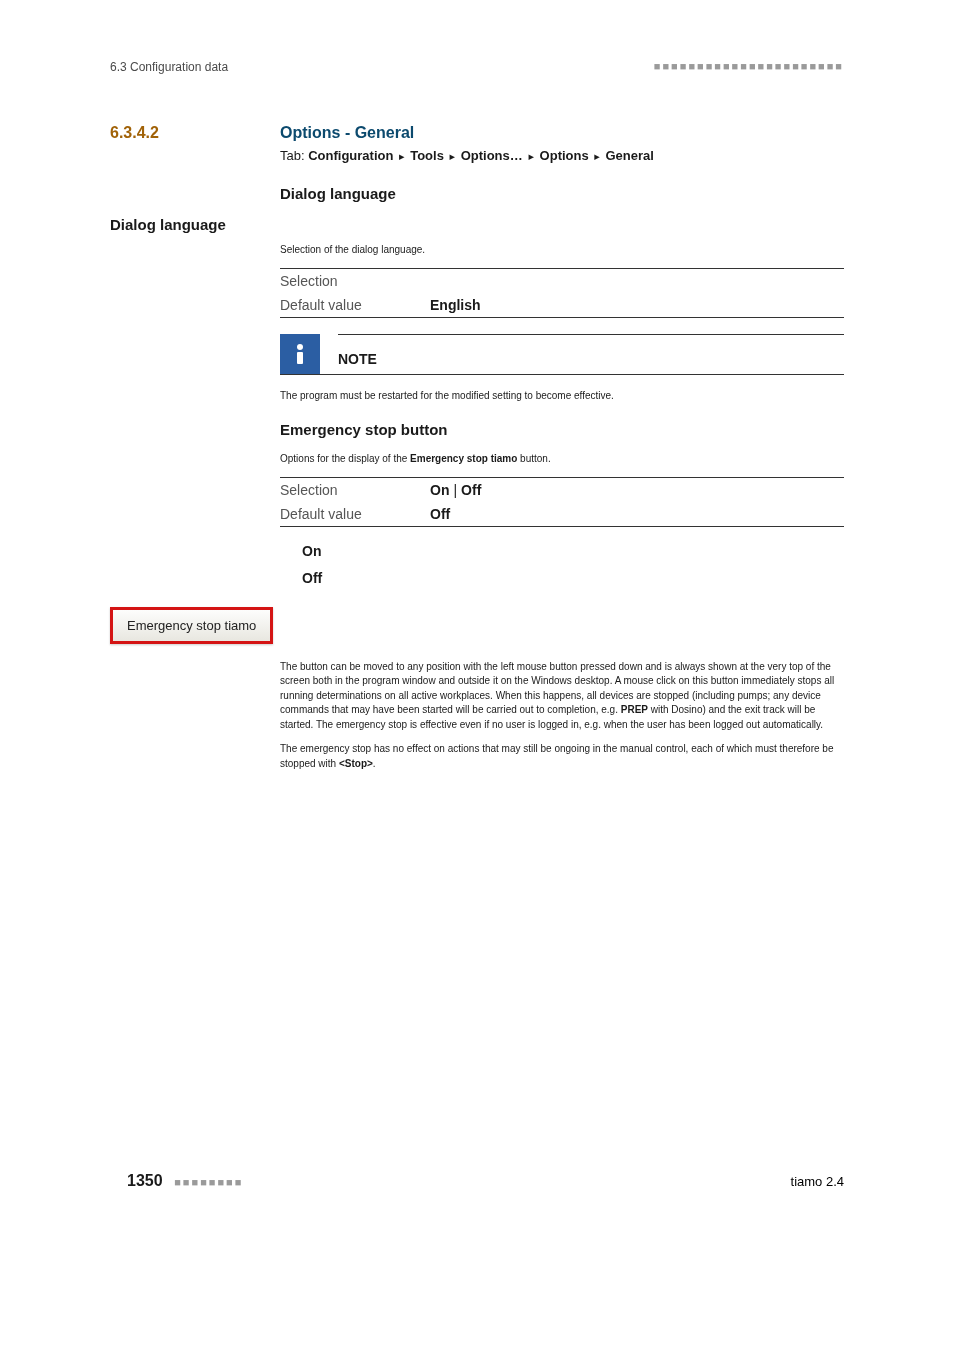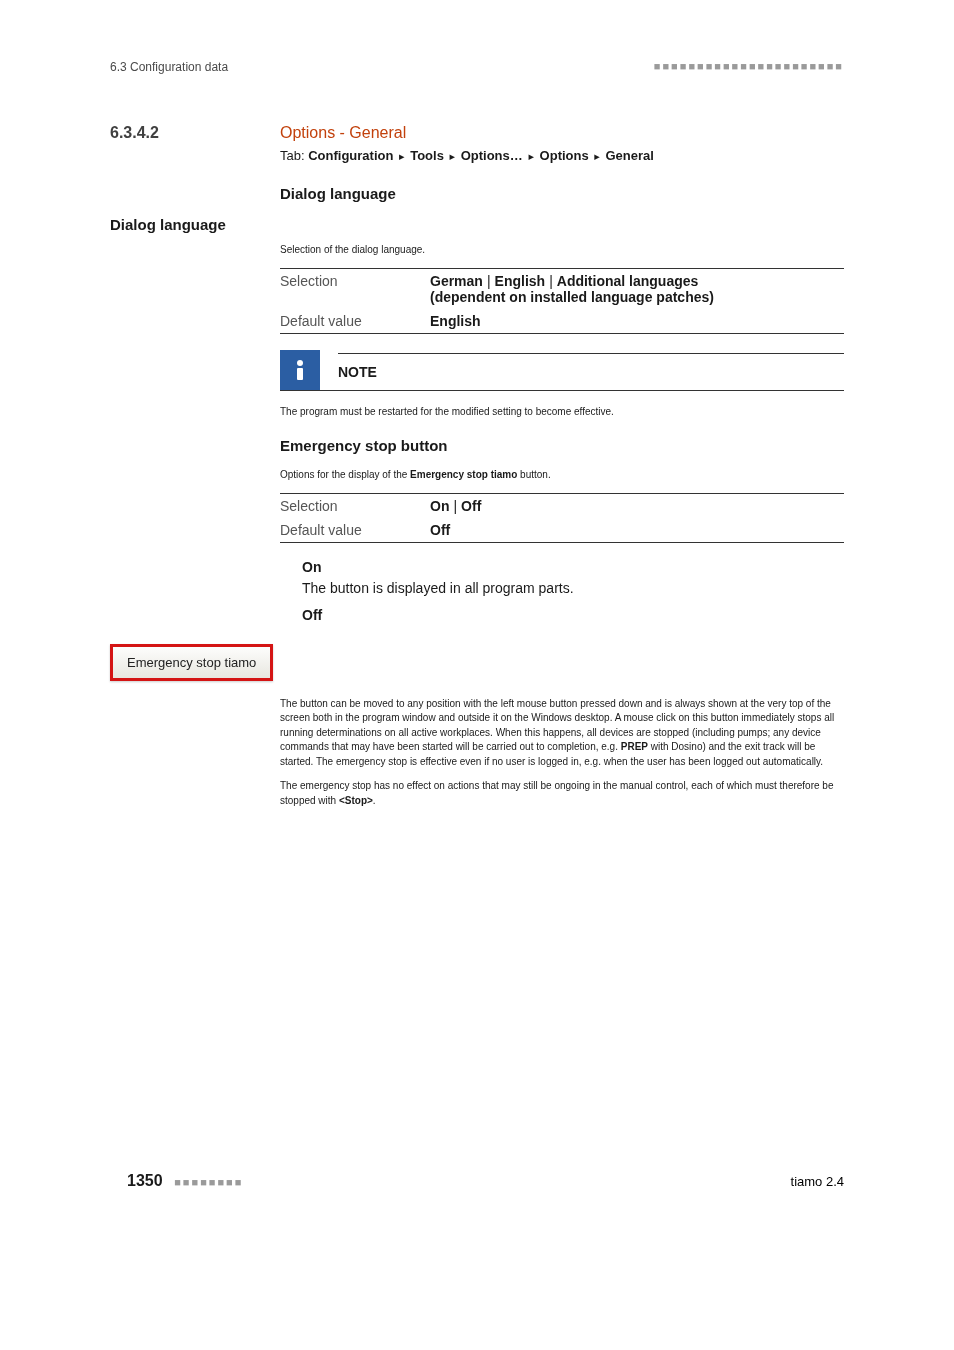--- a/index.html
+++ b/index.html
@@ -31,26 +31,26 @@
   }
   .sec-row {
     display: flex;
     align-items: baseline;
     margin-bottom: 6px;
   }
   .sec-num {
     width: 170px;
     flex: 0 0 170px;
     font-weight: 700;
-    color: #404040;
+    color: #a16207;
     font-size: 16px;
   }
   .sec-title {
-    font-weight: 400;
-    color: #c2410c;
+    font-weight: 700;
+    color: #0c4a6e;
     font-size: 16px;
   }
   .content {
     margin-left: 170px;
   }
   .tabline {
     font-size: 13px;
     margin-bottom: 22px;
   }
   .tabline .lbl { }
@@ -116,21 +116,21 @@
     display: flex;
     align-items: center;
     justify-content: center;
   }
   .note-icon svg { display: block; }
   .note-label {
     font-weight: 700;
     font-size: 14px;
     flex: 1;
     border-top: 1px solid #333;
-    padding-top: 10px;
+    padding-top: 16px;
     padding-bottom: 6px;
   }
   .opt-list {
     margin: 6px 0 12px 22px;
     font-size: 14px;
     line-height: 1.5;
   }
   .opt-list .opt-name { font-weight: 700; }
   .estop-wrap {
     margin: 18px 0 16px -170px;
@@ -205,24 +205,20 @@
     <div class="side-label">Dialog language</div>
     <div></div>
   </div>
 
   <div class="content">
     <div class="para">Selection of the dialog language.</div>
 
     <div class="kv">
       <div class="kv-row">
         <div class="kv-key">Selection</div>
-        <div class="kv-val">
-          <span>German</span><span class="pipe">|</span><span>English</span><span class="pipe">|</span><span>Additional languages</span>
-          <span class="paren">(dependent on installed language patches)</span>
-        </div>
       </div>
       <div class="kv-row">
         <div class="kv-key">Default value</div>
         <div class="kv-val">English</div>
       </div>
     </div>
 
     <div class="note-box">
       <div class="note-head">
         <div class="note-icon">
@@ -250,21 +246,20 @@
         </div>
       </div>
       <div class="kv-row">
         <div class="kv-key">Default value</div>
         <div class="kv-val">Off</div>
       </div>
     </div>
 
     <div class="opt-list">
       <div class="opt-name">On</div>
-      <div>The button is displayed in all program parts.</div>
       <div class="opt-name" style="margin-top:6px">Off</div>
     </div>
 
     <div class="estop-wrap">
       <div class="estop">Emergency stop tiamo</div>
     </div>
 
     <div class="para">
       <span>The button can be moved to any position with the left mouse button pressed down and is always shown at the very top of the screen both in the program window and outside it on the Windows desktop. A mouse click on this button immediately stops all running determinations on all active workplaces. When this happens, all devices are stopped (including pumps; any device commands that may have been started will be carried out to completion, e.g. </span><b>PREP</b><span> with Dosino) and the exit track will be started. The emergency stop is effective even if no user is logged in, e.g. when the user has been logged out automatically.</span>
     </div>

